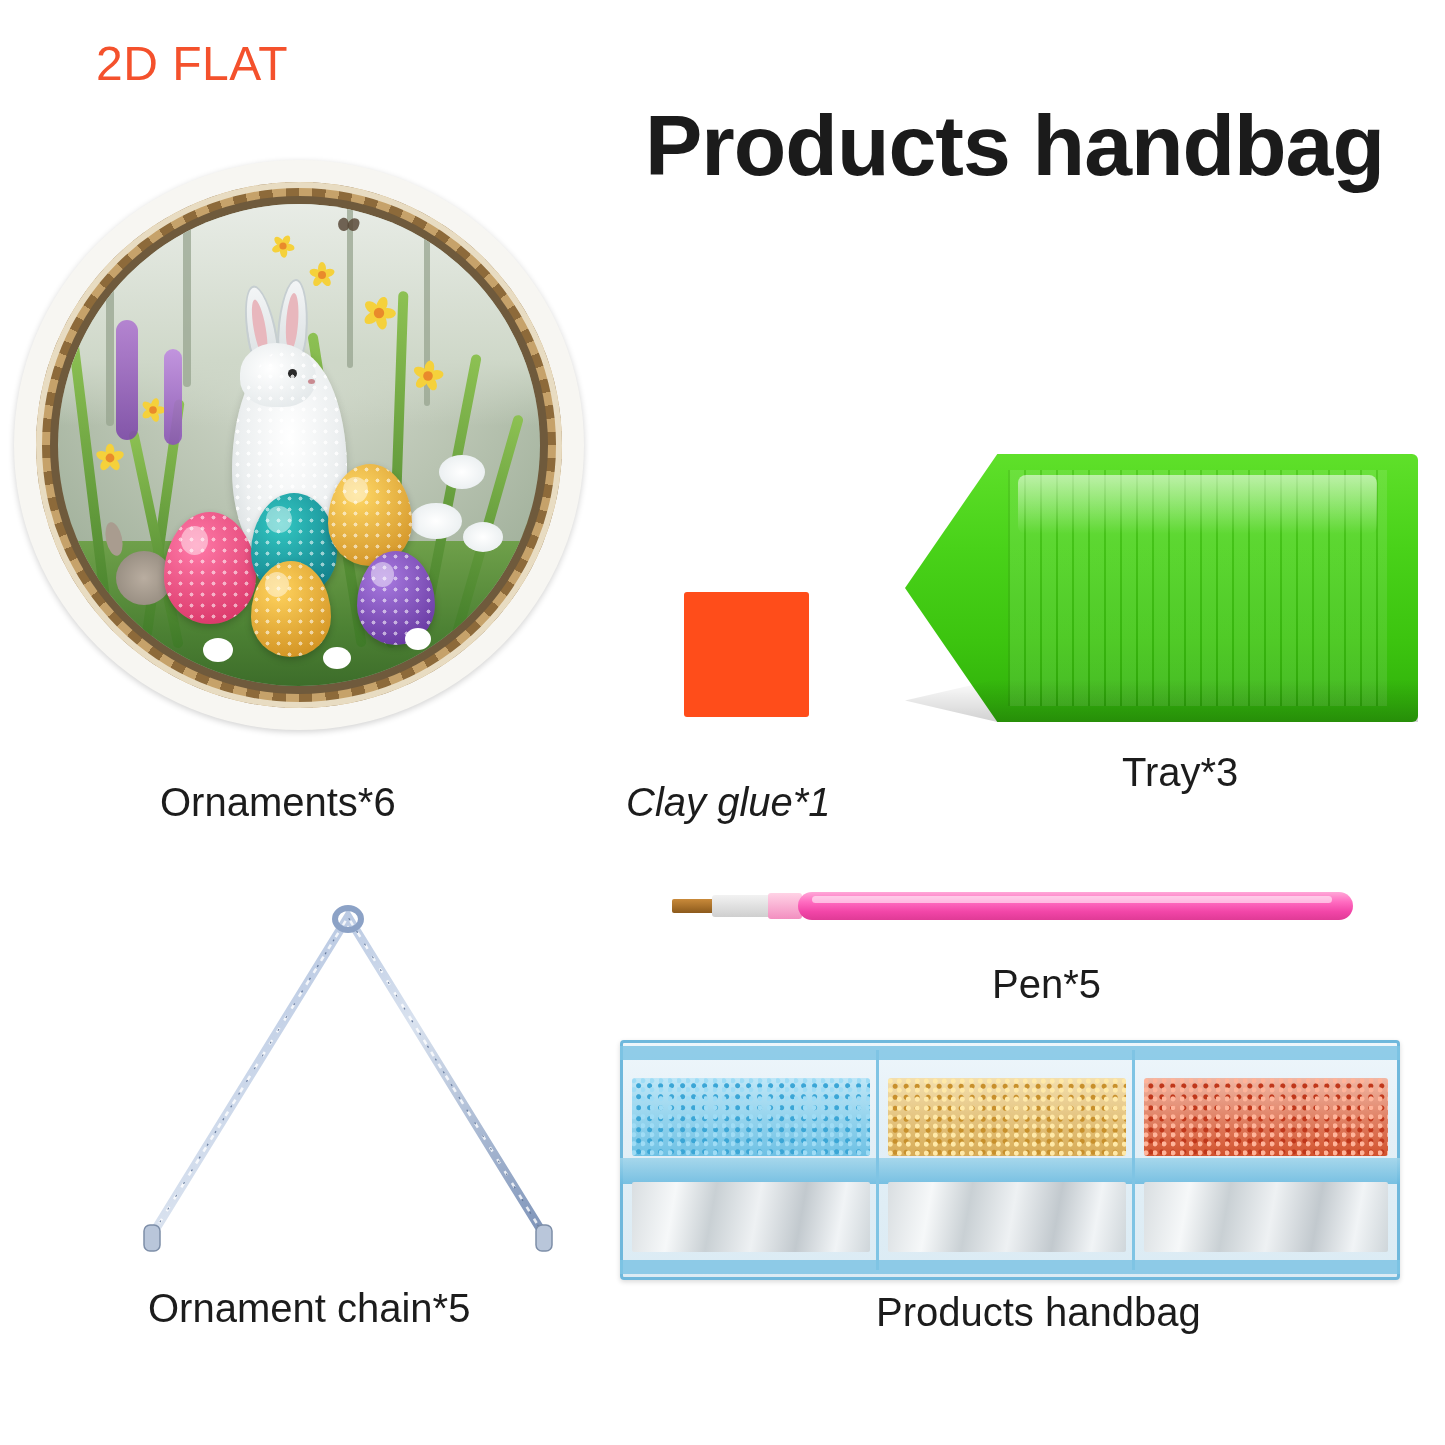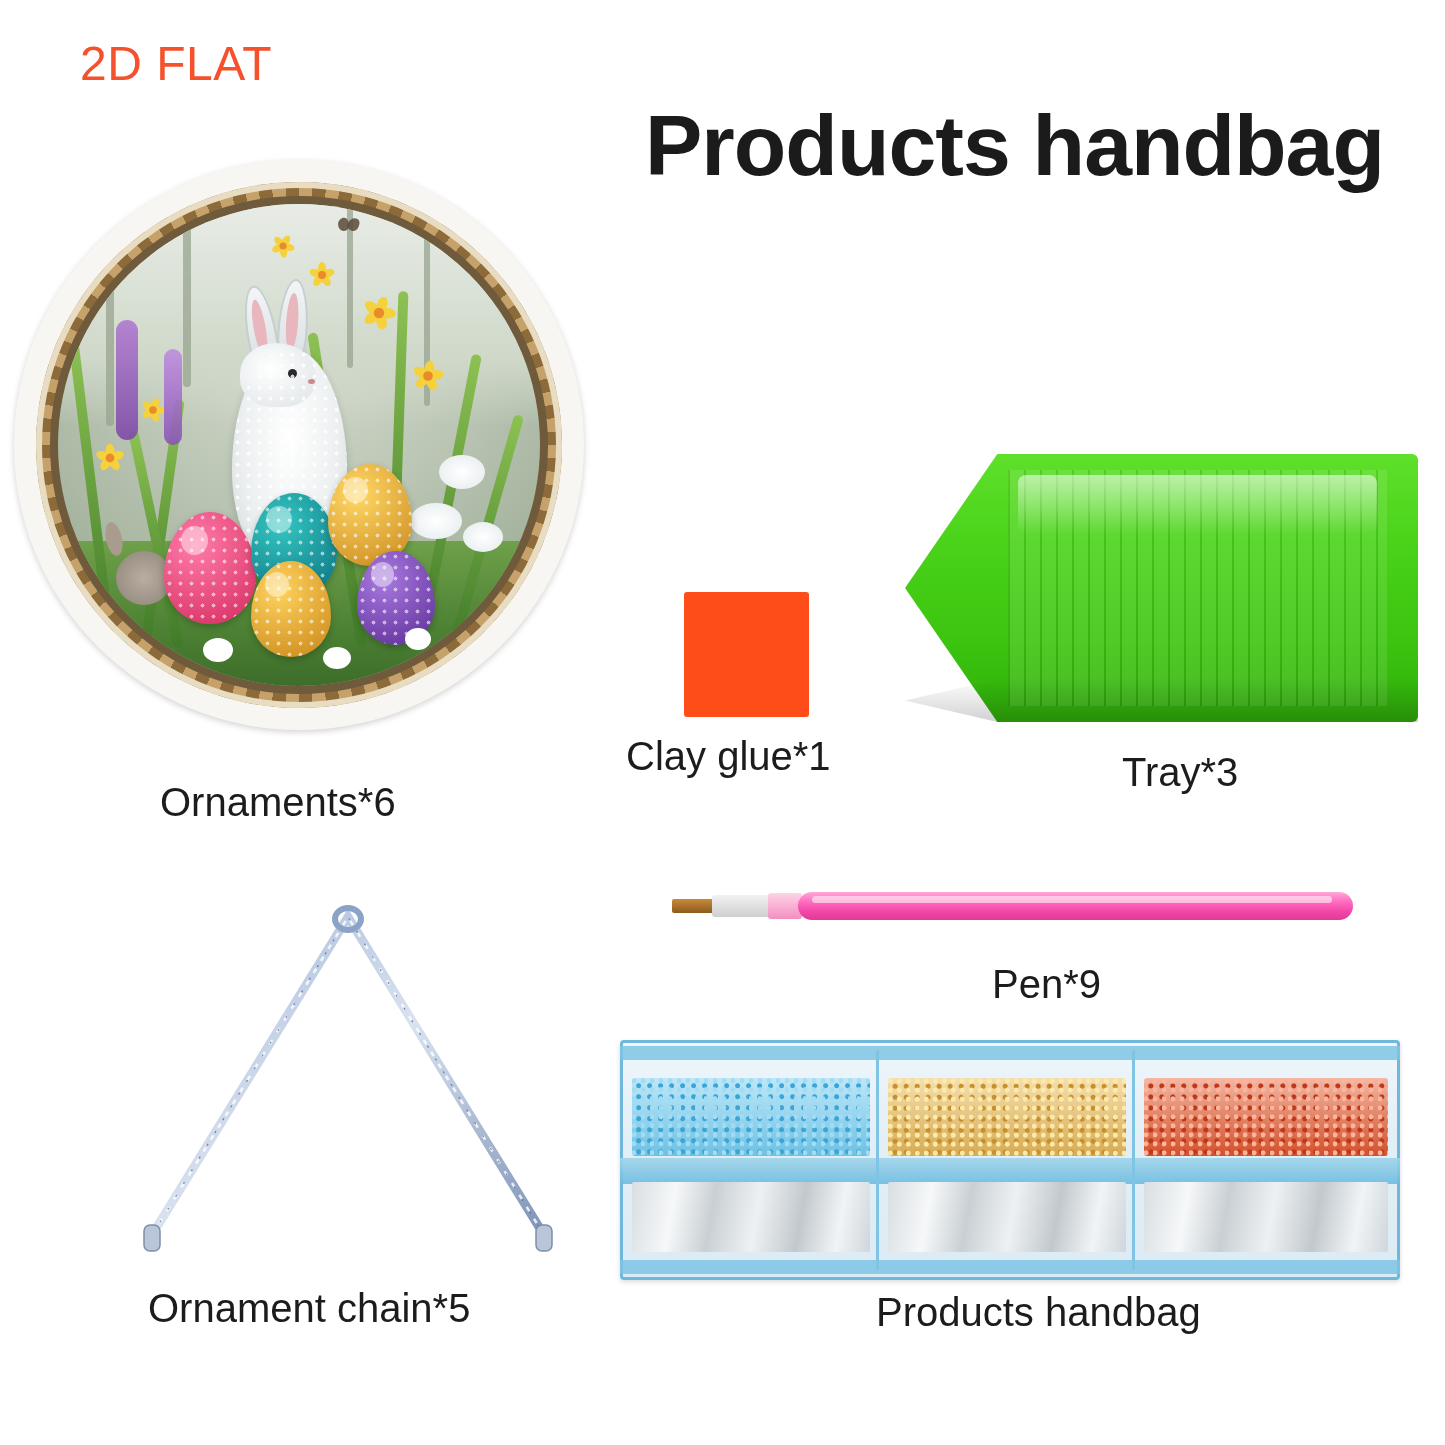--- a/index.html
+++ b/index.html
@@ -4,21 +4,21 @@
 <style>
   html,body{margin:0;padding:0;}
   body{
     width:1445px;height:1445px;
     background:#ffffff;
     font-family:"Liberation Sans", sans-serif;
     position:relative;
     overflow:hidden;
   }
   .badge-2d{
-    position:absolute;left:80px;top:36px;
+    position:absolute;left:96px;top:36px;
     font-size:48px;color:#f4512c;letter-spacing:.5px;
     font-family:"Liberation Sans", sans-serif;
   }
   .title{
     position:absolute;left:645px;top:96px;
     font-size:86px;font-weight:bold;color:#1b1b1b;
     letter-spacing:-1px;
     white-space:nowrap;
   }
 
@@ -292,38 +292,38 @@
 
       <div style="position:absolute;left:30%;top:90%;width:30px;height:24px;border-radius:50%;background:#ffffff;"></div>
       <div style="position:absolute;left:55%;top:92%;width:28px;height:22px;border-radius:50%;background:#ffffff;"></div>
       <div style="position:absolute;left:72%;top:88%;width:26px;height:22px;border-radius:50%;background:#ffffff;"></div>
     </div>
   </div>
 </div>
 <div class="label" style="left:160px;top:780px;">Ornaments*6</div>
 
 <div class="glue"></div>
-<div class="label" style="left:626px;top:734px;">Clay glue*1</div>
+<div class="label" style="left:626px;top:780px;font-style:italic;">Clay glue*1</div>
 
 <div class="tray">
   <div class="tray-body"></div>
   <div class="tray-ridges"></div>
   <div class="tray-gloss"></div>
   <div class="tray-edge"></div>
 </div>
 <div class="label" style="left:1122px;top:750px;">Tray*3</div>
 
 <div class="pen">
   <div class="pen-tip"></div>
   <div class="pen-ferrule"></div>
   <div class="pen-ferrule2"></div>
   <div class="pen-body"></div>
   <div class="pen-hl"></div>
 </div>
-<div class="label" style="left:992px;top:962px;">Pen*9</div>
+<div class="label" style="left:992px;top:962px;">Pen*5</div>
 
 <div class="chain">
   <svg width="420" height="360" viewBox="0 0 420 360">
     <defs>
       <linearGradient id="chg" x1="0" y1="0" x2="1" y2="1">
         <stop offset="0%" stop-color="#9fb4d8"></stop>
         <stop offset="50%" stop-color="#d9e2ef"></stop>
         <stop offset="100%" stop-color="#7d93b8"></stop>
       </linearGradient>
     </defs>

